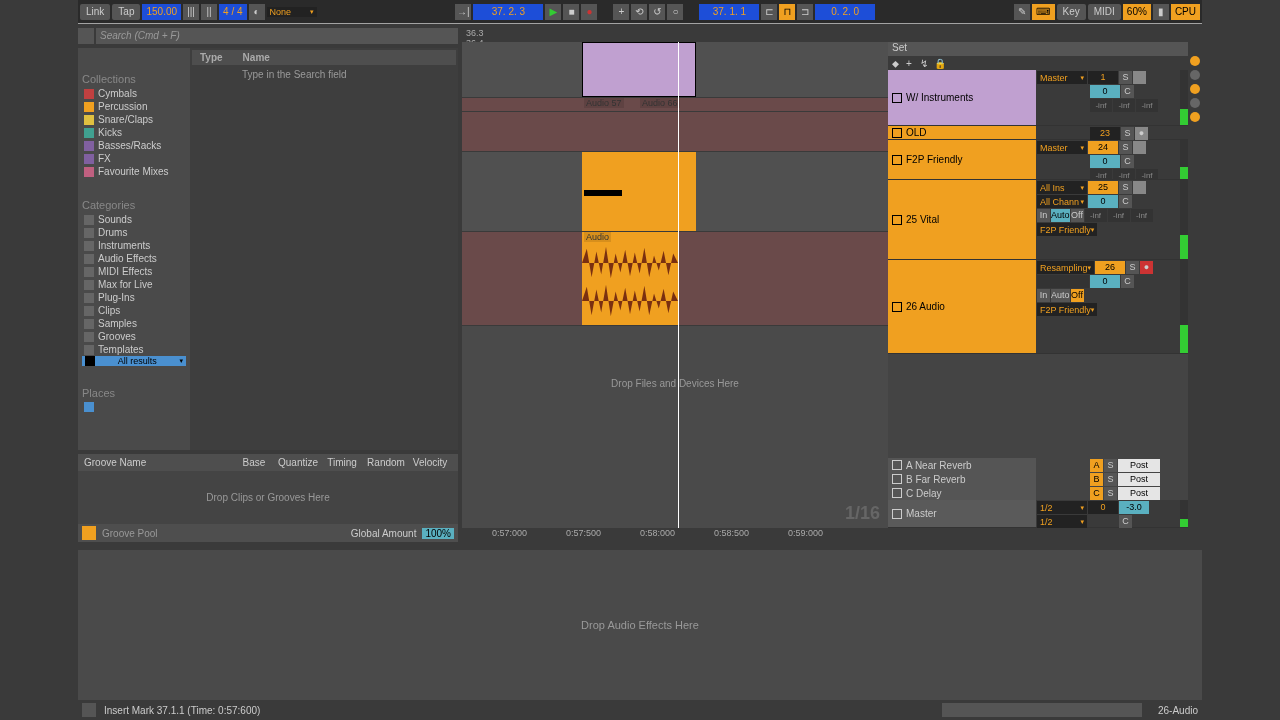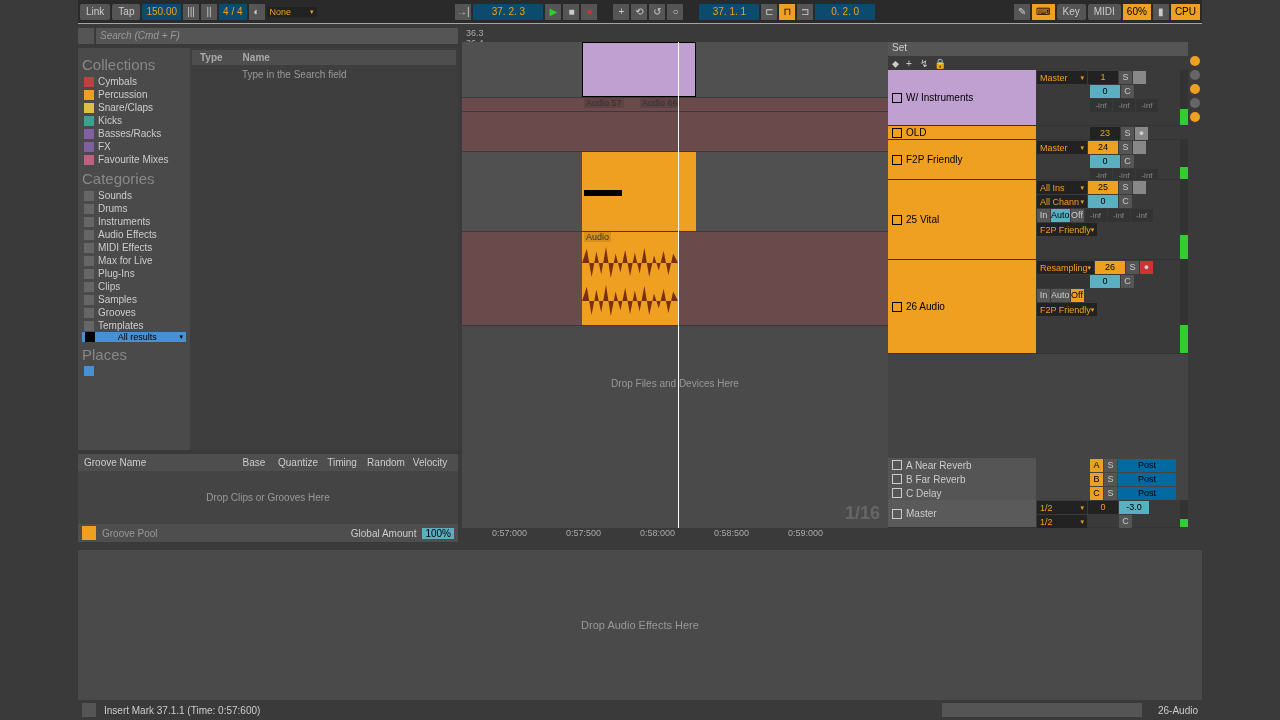--- a/index.html
+++ b/index.html
@@ -1,35 +1,35 @@
 <!DOCTYPE html>
 <html><head>
 <meta charset="utf-8">
 <style>
 * { margin:0; padding:0; box-sizing:border-box; font-family:Arial,Helvetica,sans-serif; }
 body { background:#000; width:1280px; height:720px; overflow:hidden; color:#ccc; font-size:10px; }
 .app { width:1280px; height:720px; background:#3a3a3a; display:flex; flex-direction:column; padding:0 78px; }
 .topbar { height:24px; background:#2a2a2a; display:flex; align-items:center; border-bottom:1px solid #a3a3a3; font-size:10px; gap:2px; padding:0 2px;}
 .tb-btn { background:#555; color:#ccc; padding:0 6px; height:16px; line-height:16px; border-radius:2px; cursor:pointer; }
-.tb-num { background:#0c4a6e; color:#f0a020; padding:0 4px; height:16px; line-height:16px; min-width:24px; text-align:center; }
+.tb-num { background:#1d4ed8; color:#f0a020; padding:0 4px; height:16px; line-height:16px; min-width:24px; text-align:center; }
 .tb-ic { width:16px; height:16px; background:#555; display:flex; align-items:center; justify-content:center; color:#ccc; }
 .tb-play { color:#3c3; }
 .tb-stop { color:#ccc; }
 .tb-rec { color:#c33; }
 .flex-sp { flex:1; }
 .tb-group { display:flex; gap:2px; align-items:center;}
 .orange-btn { background:#f0a020; color:#000; padding:0 4px; height:16px; line-height:16px;}
 .main { flex:1; display:flex; gap:4px; padding:4px 0;}
 .browser { width:380px; display:flex; flex-direction:column; gap:4px;}
 .search-row { display:flex; gap:2px; height:16px;}
 .search-play { width:16px; height:16px; background:#555;}
 .search-input { flex:1; background:#555; color:#999; padding:0 4px; height:16px; line-height:16px; font-style:italic;}
 .browser-body { flex:1; display:flex; background:#444;}
 .sidebar { width:112px; background:#4a4a4a; padding:4px; overflow:hidden;}
-.sb-head { color:#888; font-size:15px; margin:4px 0 2px 0;}
+.sb-head { color:#888; font-size:11px; margin:21px 0 2px 0;}
 .sb-item { display:flex; align-items:center; gap:4px; padding:1px 2px; cursor:pointer; color:#ccc; font-size:10px;}
 .sb-item.sel { background:#4a90d0; color:#000;}
 .sq { width:10px; height:10px; }
 .sq.red {background:#c04040;} .sq.orange{background:#f0a020;} .sq.yellow{background:#e0c040;} .sq.teal{background:#40a090;} .sq.purple{background:#8060a0;} .sq.pink{background:#c06080;}
 .cat-ic { width:10px; height:10px; background:#666; }
 .content-pane { flex:1; background:#3e3e3e; padding:2px; }
 .content-head { display:flex; gap:20px; padding:2px 8px; background:#4e4e4e; color:#aaa;font-weight:bold;}
 .content-hint { padding:4px 50px; color:#999;}
 .groove-area { height:88px; background:#444; display:flex; flex-direction:column;}
 .groove-head { display:flex; padding:3px 6px; background:#4e4e4e; font-size:10px; color:#ccc;}
@@ -79,21 +79,21 @@
 .sbtn.rec{background:#888;}
 .sbtn.rec.on{background:#c33;}
 .inf{background:#333;color:#888;min-width:22px;text-align:center;font-size:8px;line-height:13px;}
 .meter{width:8px;background:linear-gradient(to top,#3c3 0%,#3c3 30%,#333 30%);}
 .tp-ret{ display:flex; height:14px;}
 .ret-name{width:148px;background:#555;padding:0 4px;display:flex;align-items:center;gap:4px;font-size:10px;}
 .ret-ctrl{flex:1;display:flex;gap:1px;padding:1px;align-items:center;}
 .sbtn.a{background:#f0a020;color:#000;}
 .sbtn.b{background:#f0a020;color:#000;}
 .sbtn.cc{background:#f0a020;color:#000;}
-.sbtn.post{background:#0369a1;color:#000;padding:0 20px;}
+.sbtn.post{background:#e5e5e5;color:#000;padding:0 12px;}
 .sbtn.c{background:#555;}
 .blue-num{background:#5ab0c0;color:#000;min-width:30px;text-align:center;font-size:9px;line-height:13px;}
 .sidebar-icons{width:14px;display:flex;flex-direction:column;gap:4px;padding-top:14px;align-items:center;}
 .side-ic{width:10px;height:10px;background:#f0a020;border-radius:50%;}
 .side-ic.gray{background:#666;}
 .detail { height:150px; background:#4a4a4a; margin-top:4px; display:flex; align-items:center; justify-content:center; color:#999; font-size:11px;}
 .status { height:20px; background:#3a3a3a; display:flex; align-items:center; padding:0 4px; gap:8px; font-size:10px;}
 .st-play{width:14px;height:14px;background:#555;}
 .st-text{color:#ccc;}
 .st-box{width:200px;height:14px;background:#555;margin-left:auto;}

